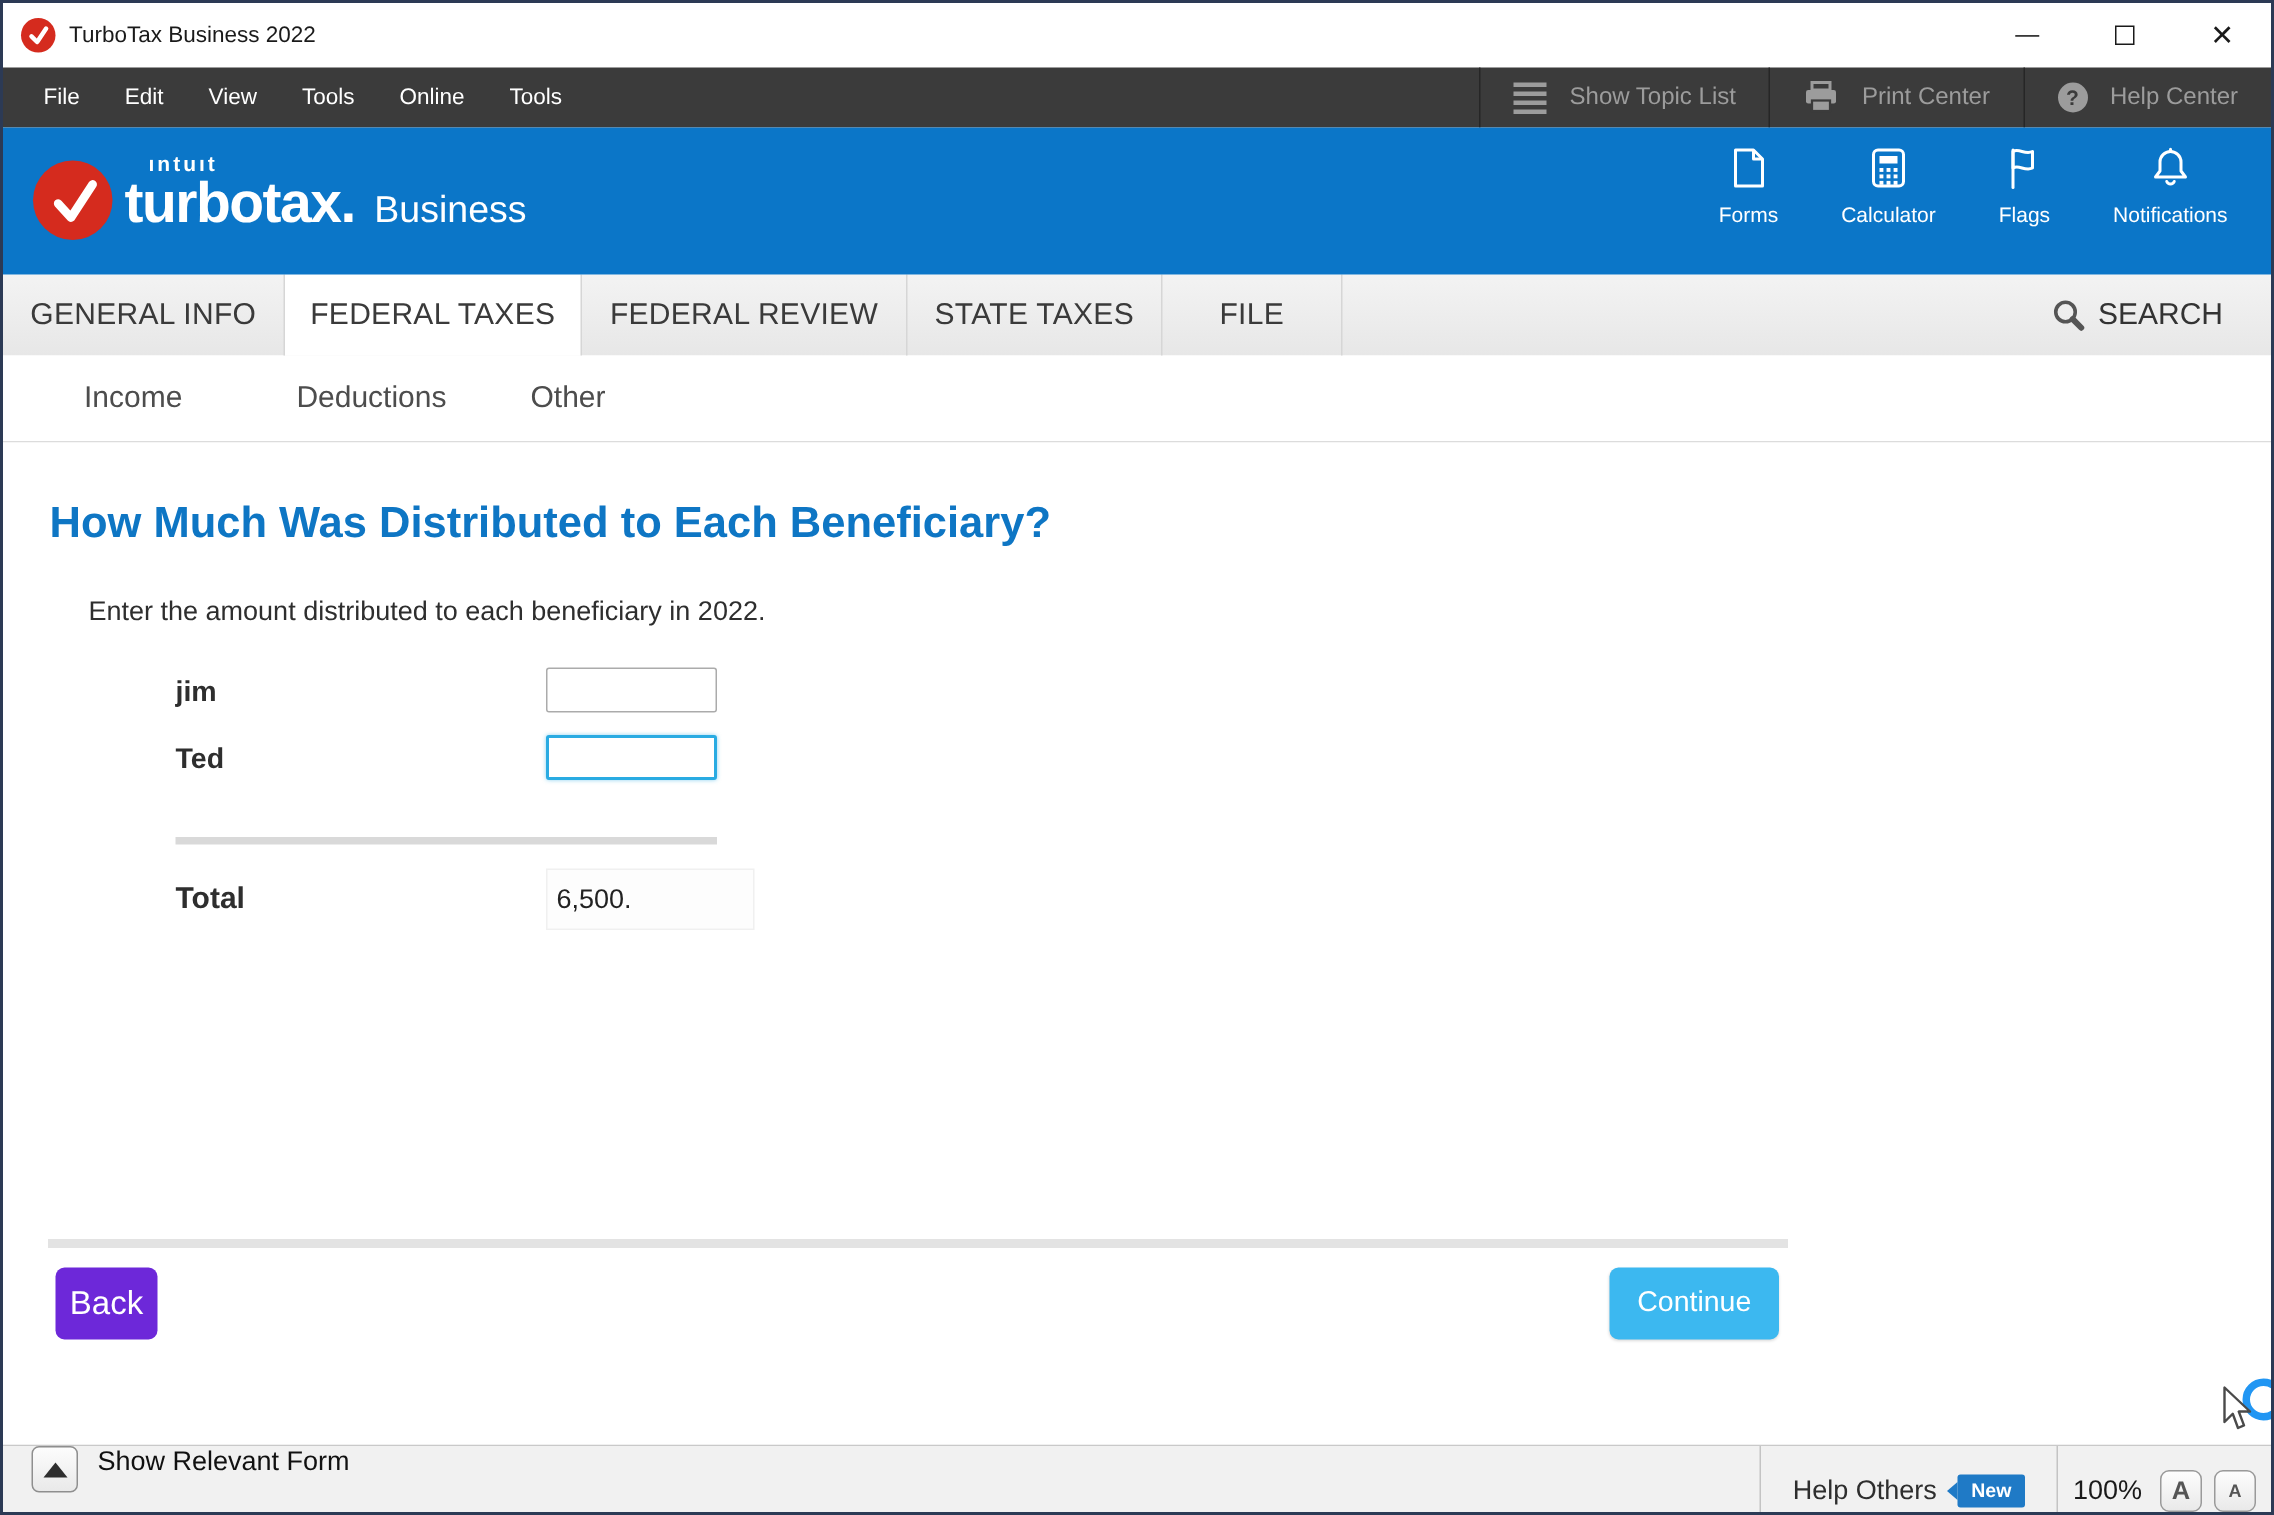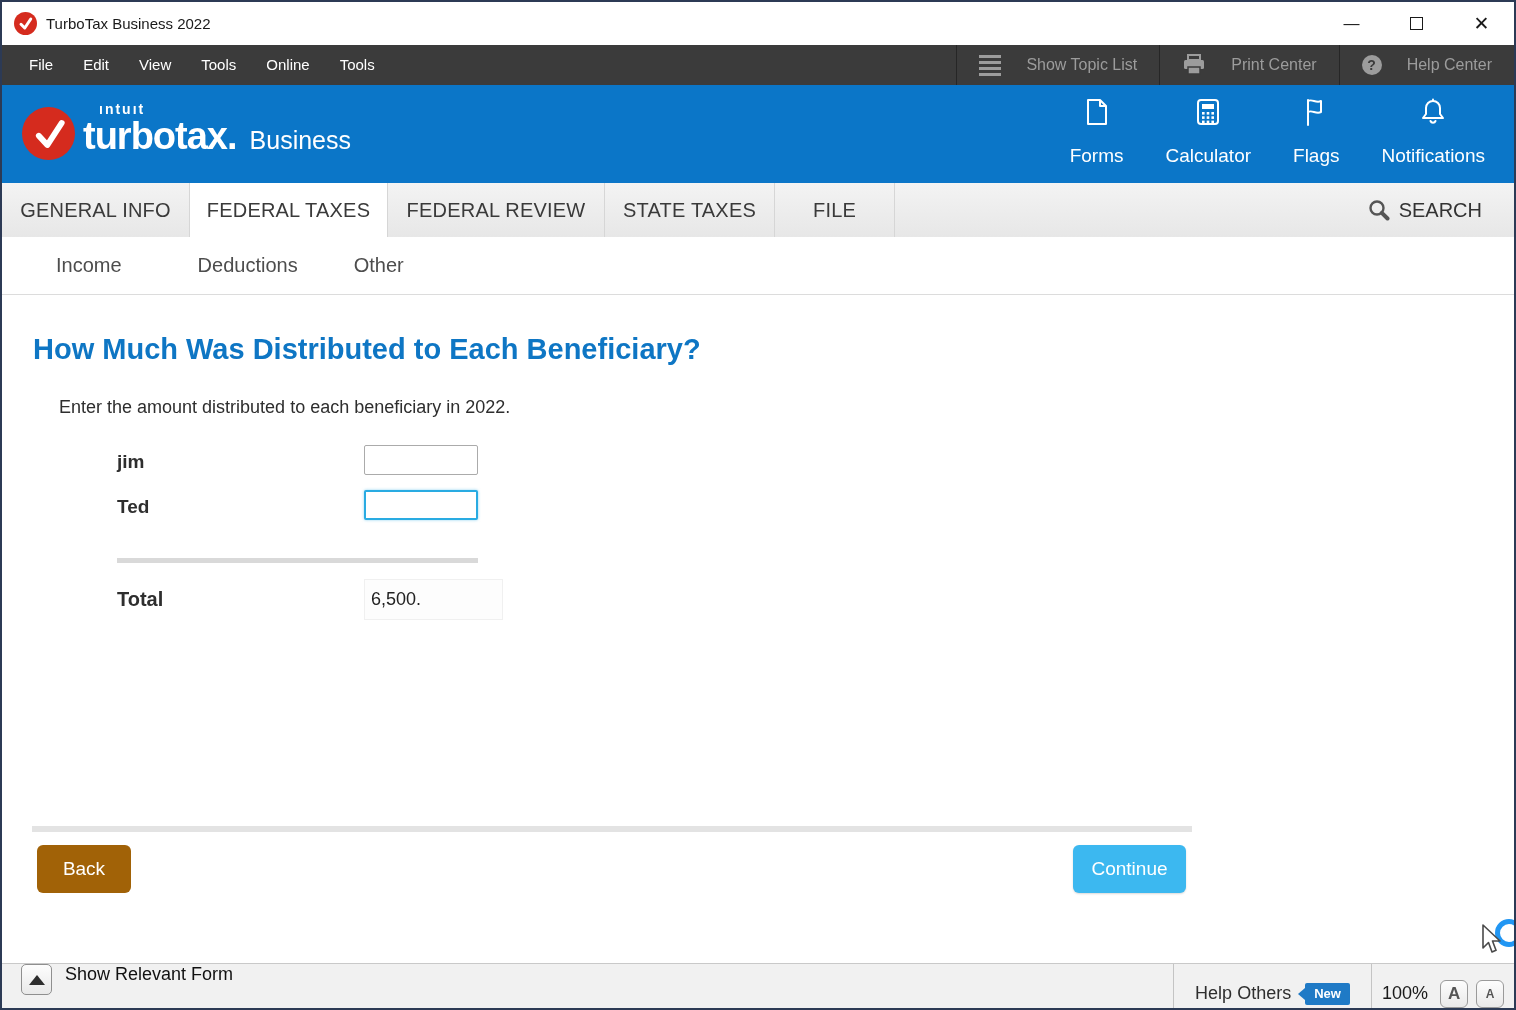--- a/index.html
+++ b/index.html
@@ -12,38 +12,38 @@
   .title-text { margin-left:9px; font-size:15px; color:#1a1a1a; }
   .win-controls { margin-left:auto; display:flex; height:100%; }
   .win-btn { width:65px; height:100%; display:flex; align-items:center; justify-content:center; font-size:16px; color:#1a1a1a; cursor:default; }
   .max-shape { width:13px; height:13px; border:1px solid #1a1a1a; }
 
   
   .menubar { height:40px; background:#3b3b3b; display:flex; align-items:stretch; }
   .menus { display:flex; padding-left:12px; }
   .menu-item { padding:0 15px; line-height:40px; font-size:15px; color:#fff; }
   .menu-actions { margin-left:auto; display:flex; }
-  .menu-action { display:flex; align-items:center; gap:25px; padding:0 22px; font-size:16px; color:#9c9c9c; border-left:1px solid #262626; }
+  .menu-action { display:flex; align-items:center; gap:15px; padding:0 22px; font-size:16px; color:#9c9c9c; border-left:1px solid #262626; }
   .icon-lines { display:inline-flex; flex-direction:column; gap:3px; }
   .icon-lines span { display:block; width:22px; height:3px; background:#9c9c9c; }
   .help-circle { width:20px; height:20px; border-radius:50%; background:#9c9c9c; color:#3b3b3b; font-weight:bold; font-size:14px; display:flex; align-items:center; justify-content:center; }
 
   
   .bluehead { height:98px; background:#0b76c8; position:relative; }
   .brand { position:absolute; left:20px; top:12px; display:flex; align-items:center; }
   .tt-logo { width:53px; height:53px; border-radius:50%; background:#d52b1e; display:flex; align-items:center; justify-content:center; margin-top:10px; }
   .brand-txt { margin-left:8px; color:#fff; }
   .brand-intuit { font-size:14px; letter-spacing:2px; font-weight:bold; margin-left:16px; }
   .brand-row { display:flex; align-items:baseline; }
   .brand-turbotax { font-size:38px; font-weight:bold; letter-spacing:-1px; line-height:1.05; }
   .brand-edition { font-size:25px; margin-left:13px; }
   .head-tools { position:absolute; right:8px; top:13px; display:flex; }
   .head-tool { display:flex; flex-direction:column; align-items:center; color:#fff; padding:0 21px; }
   .head-tool svg { display:block; }
-  .head-tool-label { font-size:19px; margin-top:19px; }
+  .head-tool-label { font-size:14px; margin-top:9px; }
 
   
   .tabbar { height:54px; display:flex; background:linear-gradient(#f3f3f3,#e7e7e7); }
   .tab { display:flex; align-items:center; justify-content:center; font-size:20px; color:#3a3a3a; border-right:1px solid #d6d6d6; letter-spacing:0.2px; }
   .tab.t0{width:188px;} .tab.t1{width:198px;} .tab.t2{width:217px;} .tab.t3{width:170px;} .tab.t4{width:120px;}
   .tab.active { background:#fff; }
   .tab-search { margin-left:auto; display:flex; align-items:center; gap:9px; padding-right:32px; font-size:20px; color:#333; }
 
   
   .subnav { height:58px; background:#fff; border-bottom:1px solid #dcdcdc; display:flex; align-items:center; padding-left:40px; font-size:20px; color:#4d4d4d; }
@@ -57,21 +57,21 @@
   .content { position:relative; height:668px; background:#fff; }
   .page-heading { position:absolute; left:31px; top:38px; font-size:29px; font-weight:700; color:#0e76c4; }
   .instruction { position:absolute; left:57px; top:102px; font-size:18px; color:#2e2e2e; }
   .frm-label { position:absolute; left:115px; font-size:19px; font-weight:700; color:#2e2e2e; }
   .frm-input { position:absolute; left:362px; width:114px; height:30px; border:1px solid #ababab; border-radius:2px; font-size:16px; padding:0 6px; outline:none; font-family:"Liberation Sans",sans-serif; }
   .frm-input.focused { border:2px solid #29abe2; box-shadow:0 0 3px rgba(41,171,226,0.55); }
   .frm-divider { position:absolute; left:115px; top:263px; width:361px; height:5px; background:#d9d9d9; }
   .total-label { position:absolute; left:115px; top:293px; font-size:20px; font-weight:700; color:#2e2e2e; }
   .total-box { position:absolute; left:362px; top:284px; width:139px; height:41px; background:#fdfdfd; border:1px solid #f0f0f0; font-size:18px; color:#222; line-height:39px; padding-left:6px; }
   .foot-divider { position:absolute; left:30px; top:531px; width:1160px; height:6px; background:#e3e3e3; }
-  .btn-back { position:absolute; left:35px; top:550px; width:94px; height:48px; background:#a16207; border:none; border-radius:6px; color:#fff; font-size:19px; font-family:"Liberation Sans",sans-serif; }
+  .btn-back { position:absolute; left:35px; top:550px; width:68px; height:48px; background:#6d28d9; border:none; border-radius:6px; color:#fff; font-size:22px; font-family:"Liberation Sans",sans-serif; }
   .btn-continue { position:absolute; left:1071px; top:550px; width:113px; height:48px; background:#3cb8f0; border:none; border-radius:6px; color:#fff; font-size:19px; font-family:"Liberation Sans",sans-serif; box-shadow:0 1px 2px rgba(0,0,0,0.15); }
 
   
   .statusbar { height:60px; background:#f1f1f1; border-top:1px solid #c9c9c9; display:flex; }
   .srf-btn { margin-left:19px; width:31px; height:31px; border:1px solid #8f8f8f; border-radius:5px; background:linear-gradient(#fdfdfd,#e9e9e9); display:flex; align-items:center; justify-content:center; }
   .tri-up { width:0; height:0; border-left:8px solid transparent; border-right:8px solid transparent; border-bottom:10px solid #2e2e2e; }
   .srf-label { margin-left:13px; font-size:18px; color:#111; }
   .sb-spacer { flex:1; }
   .sb-sep { width:1px; align-self:stretch; background:#c4c4c4; }
   .help-others { width:197px; display:flex; align-items:center; justify-content:center; gap:4px; }

